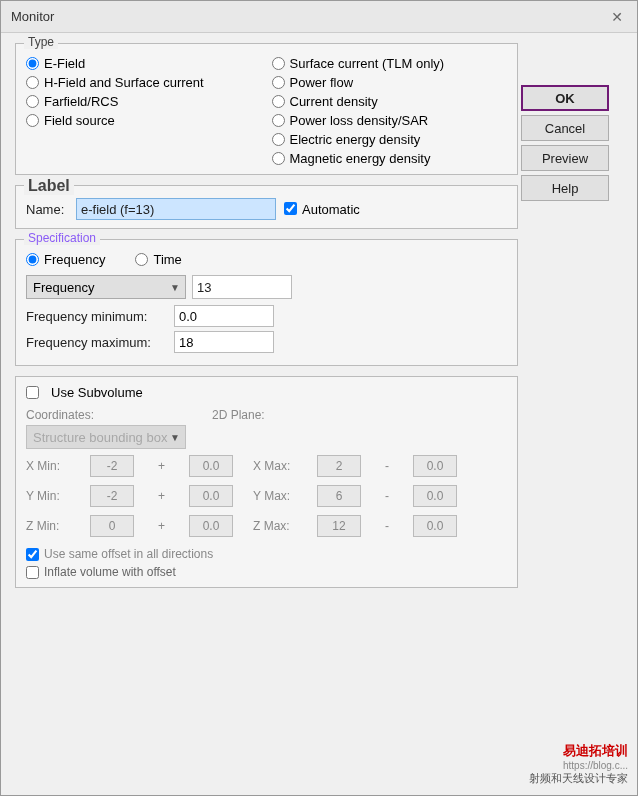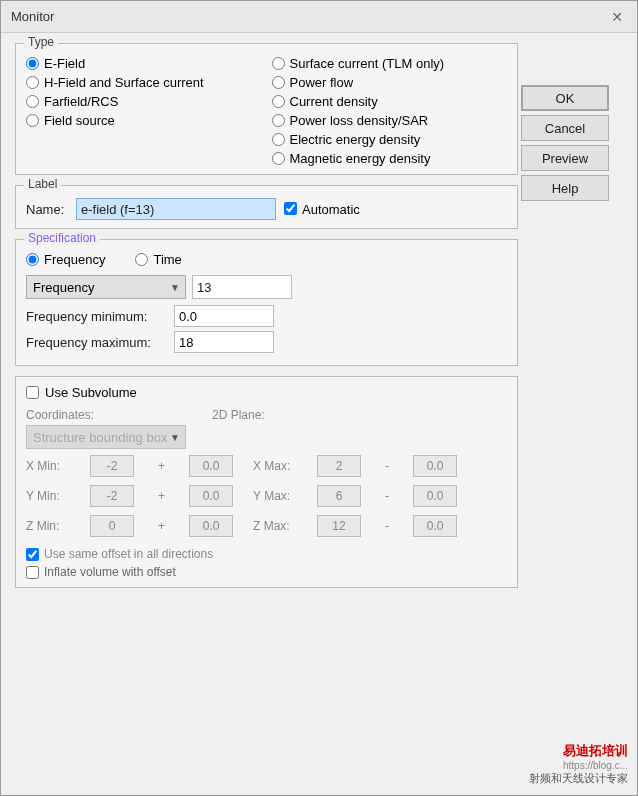--- a/index.html
+++ b/index.html
@@ -109,37 +109,39 @@
       width: 88px;
       height: 26px;
       background: #e1e1e1;
       border: 1px solid #adadad;
       cursor: pointer;
       font-size: 13px;
       color: #222;
       text-align: center;
     }
     .btn-ok {
-      border: 2px solid #a3a3a3;
+      border: 2px solid #701a75;
+      font-weight: bold;
     }
     .label-section {
       border: 1px solid #bbb;
       padding: 8px 10px;
       margin-bottom: 10px;
       background: #f5f5f5;
       position: relative;
     }
     .label-section-title {
       position: absolute;
       top: -9px;
       left: 8px;
       background: #f0f0f0;
       padding: 0 4px;
-      font-size: 12px;
+      font-size: 16px;
       color: #444;
+      font-weight: bold;
     }
     .name-row {
       display: flex;
       align-items: center;
       gap: 8px;
       margin-top: 4px;
     }
     .name-label {
       font-size: 13px;
       color: #222;
@@ -254,21 +256,21 @@
     .subvol-section {
       border: 1px solid #bbb;
       padding: 8px 10px;
       margin-bottom: 10px;
       background: #f5f5f5;
       position: relative;
     }
     .subvol-check-row {
       display: flex;
       align-items: center;
-      gap: 6px;
+      gap: 12px;
       font-size: 13px;
       margin-bottom: 8px;
     }
     .coord-row {
       display: flex;
       gap: 16px;
       margin-bottom: 6px;
     }
     .coord-label {
       font-size: 12px;

